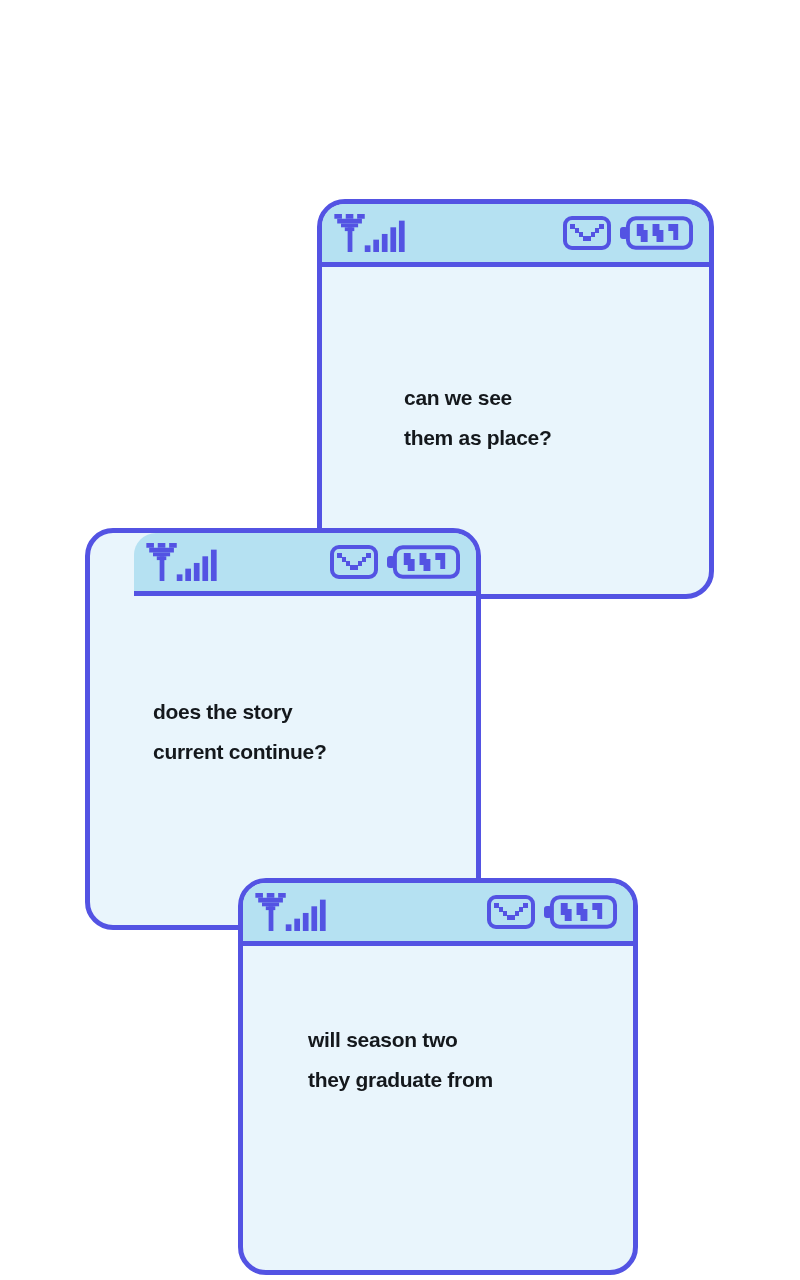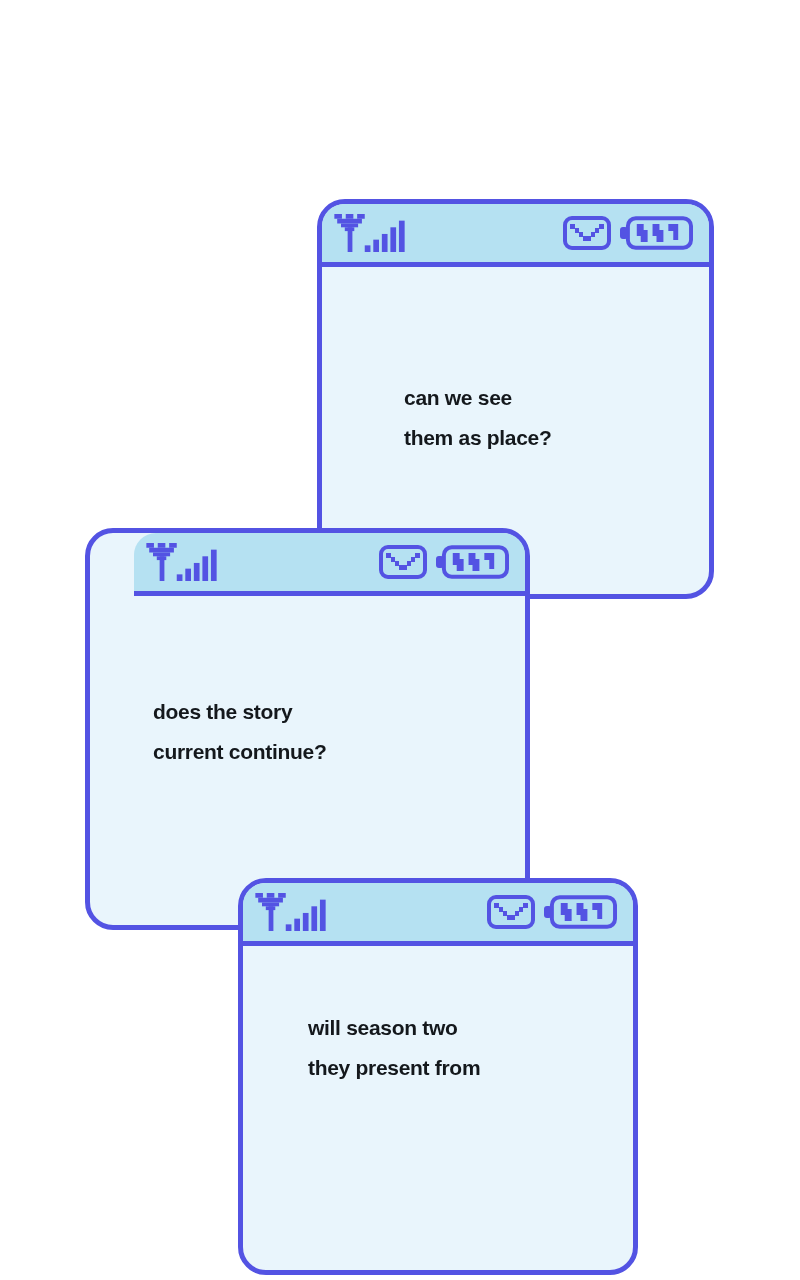--- a/index.html
+++ b/index.html
@@ -76,21 +76,21 @@
       <path fill="currentColor" d="M33,8 h7 v6 h4 v12 h-7 v-6 h-4 z"></path>
       <path fill="currentColor" d="M49,8 h10 v16 h-5 v-9 h-5 z"></path>
     </svg>
   </div>
   <div class="msg" style="left:82px;top:174px;">
     <div>can we see</div>
     <div>them as place?</div>
   </div>
 </div>
 
-<div class="phone-window" style="left:85px;top:528px;width:445px;height:402px;z-index:2;padding-left:44px;">
+<div class="phone-window" style="left:85px;top:528px;width:396px;height:402px;z-index:2;padding-left:44px;">
   <div class="status-bar">
     <svg class="icon" width="71" height="38" viewBox="0 0 74 40" fill="currentColor" xmlns="http://www.w3.org/2000/svg">
       <rect x="0" y="0" width="8" height="5"></rect>
         <rect x="12" y="0" width="8" height="5"></rect>
         <rect x="24" y="0" width="8" height="5"></rect>
       <rect x="3" y="5" width="26" height="5"></rect>
         <rect x="7" y="10" width="18" height="4"></rect>
         <rect x="11" y="14" width="10" height="4"></rect>
       <rect x="14" y="14" width="5" height="26"></rect>
       <rect x="32" y="33" width="6" height="7"></rect>
@@ -140,17 +140,17 @@
       <path fill="currentColor" d="M7,8 h5 v4 h4 v4 h4 v4 h8 v-4 h4 v-4 h4 v-4 h5 v5 h-5 v4 h-4 v4 h-4 v4 h-8 v-4 h-4 v-4 h-4 v-4 h-5 z"></path>
     </svg>
     <svg class="icon battery-icon" width="73" height="34" viewBox="0 0 74 34" xmlns="http://www.w3.org/2000/svg">
       <rect x="0" y="11" width="8" height="12" rx="3" fill="currentColor"></rect>
       <rect x="8" y="2" width="64" height="30" rx="8" fill="none" stroke="currentColor" stroke-width="4"></rect>
       <path fill="currentColor" d="M17,8 h7 v6 h4 v12 h-7 v-6 h-4 z"></path>
       <path fill="currentColor" d="M33,8 h7 v6 h4 v12 h-7 v-6 h-4 z"></path>
       <path fill="currentColor" d="M49,8 h10 v16 h-5 v-9 h-5 z"></path>
     </svg>
   </div>
-  <div class="msg" style="left:65px;top:125px;">
+  <div class="msg" style="left:65px;top:137px;">
     <div>will season two</div>
-    <div>they present from</div>
+    <div>they graduate from</div>
   </div>
 </div>
 
 </body></html>

